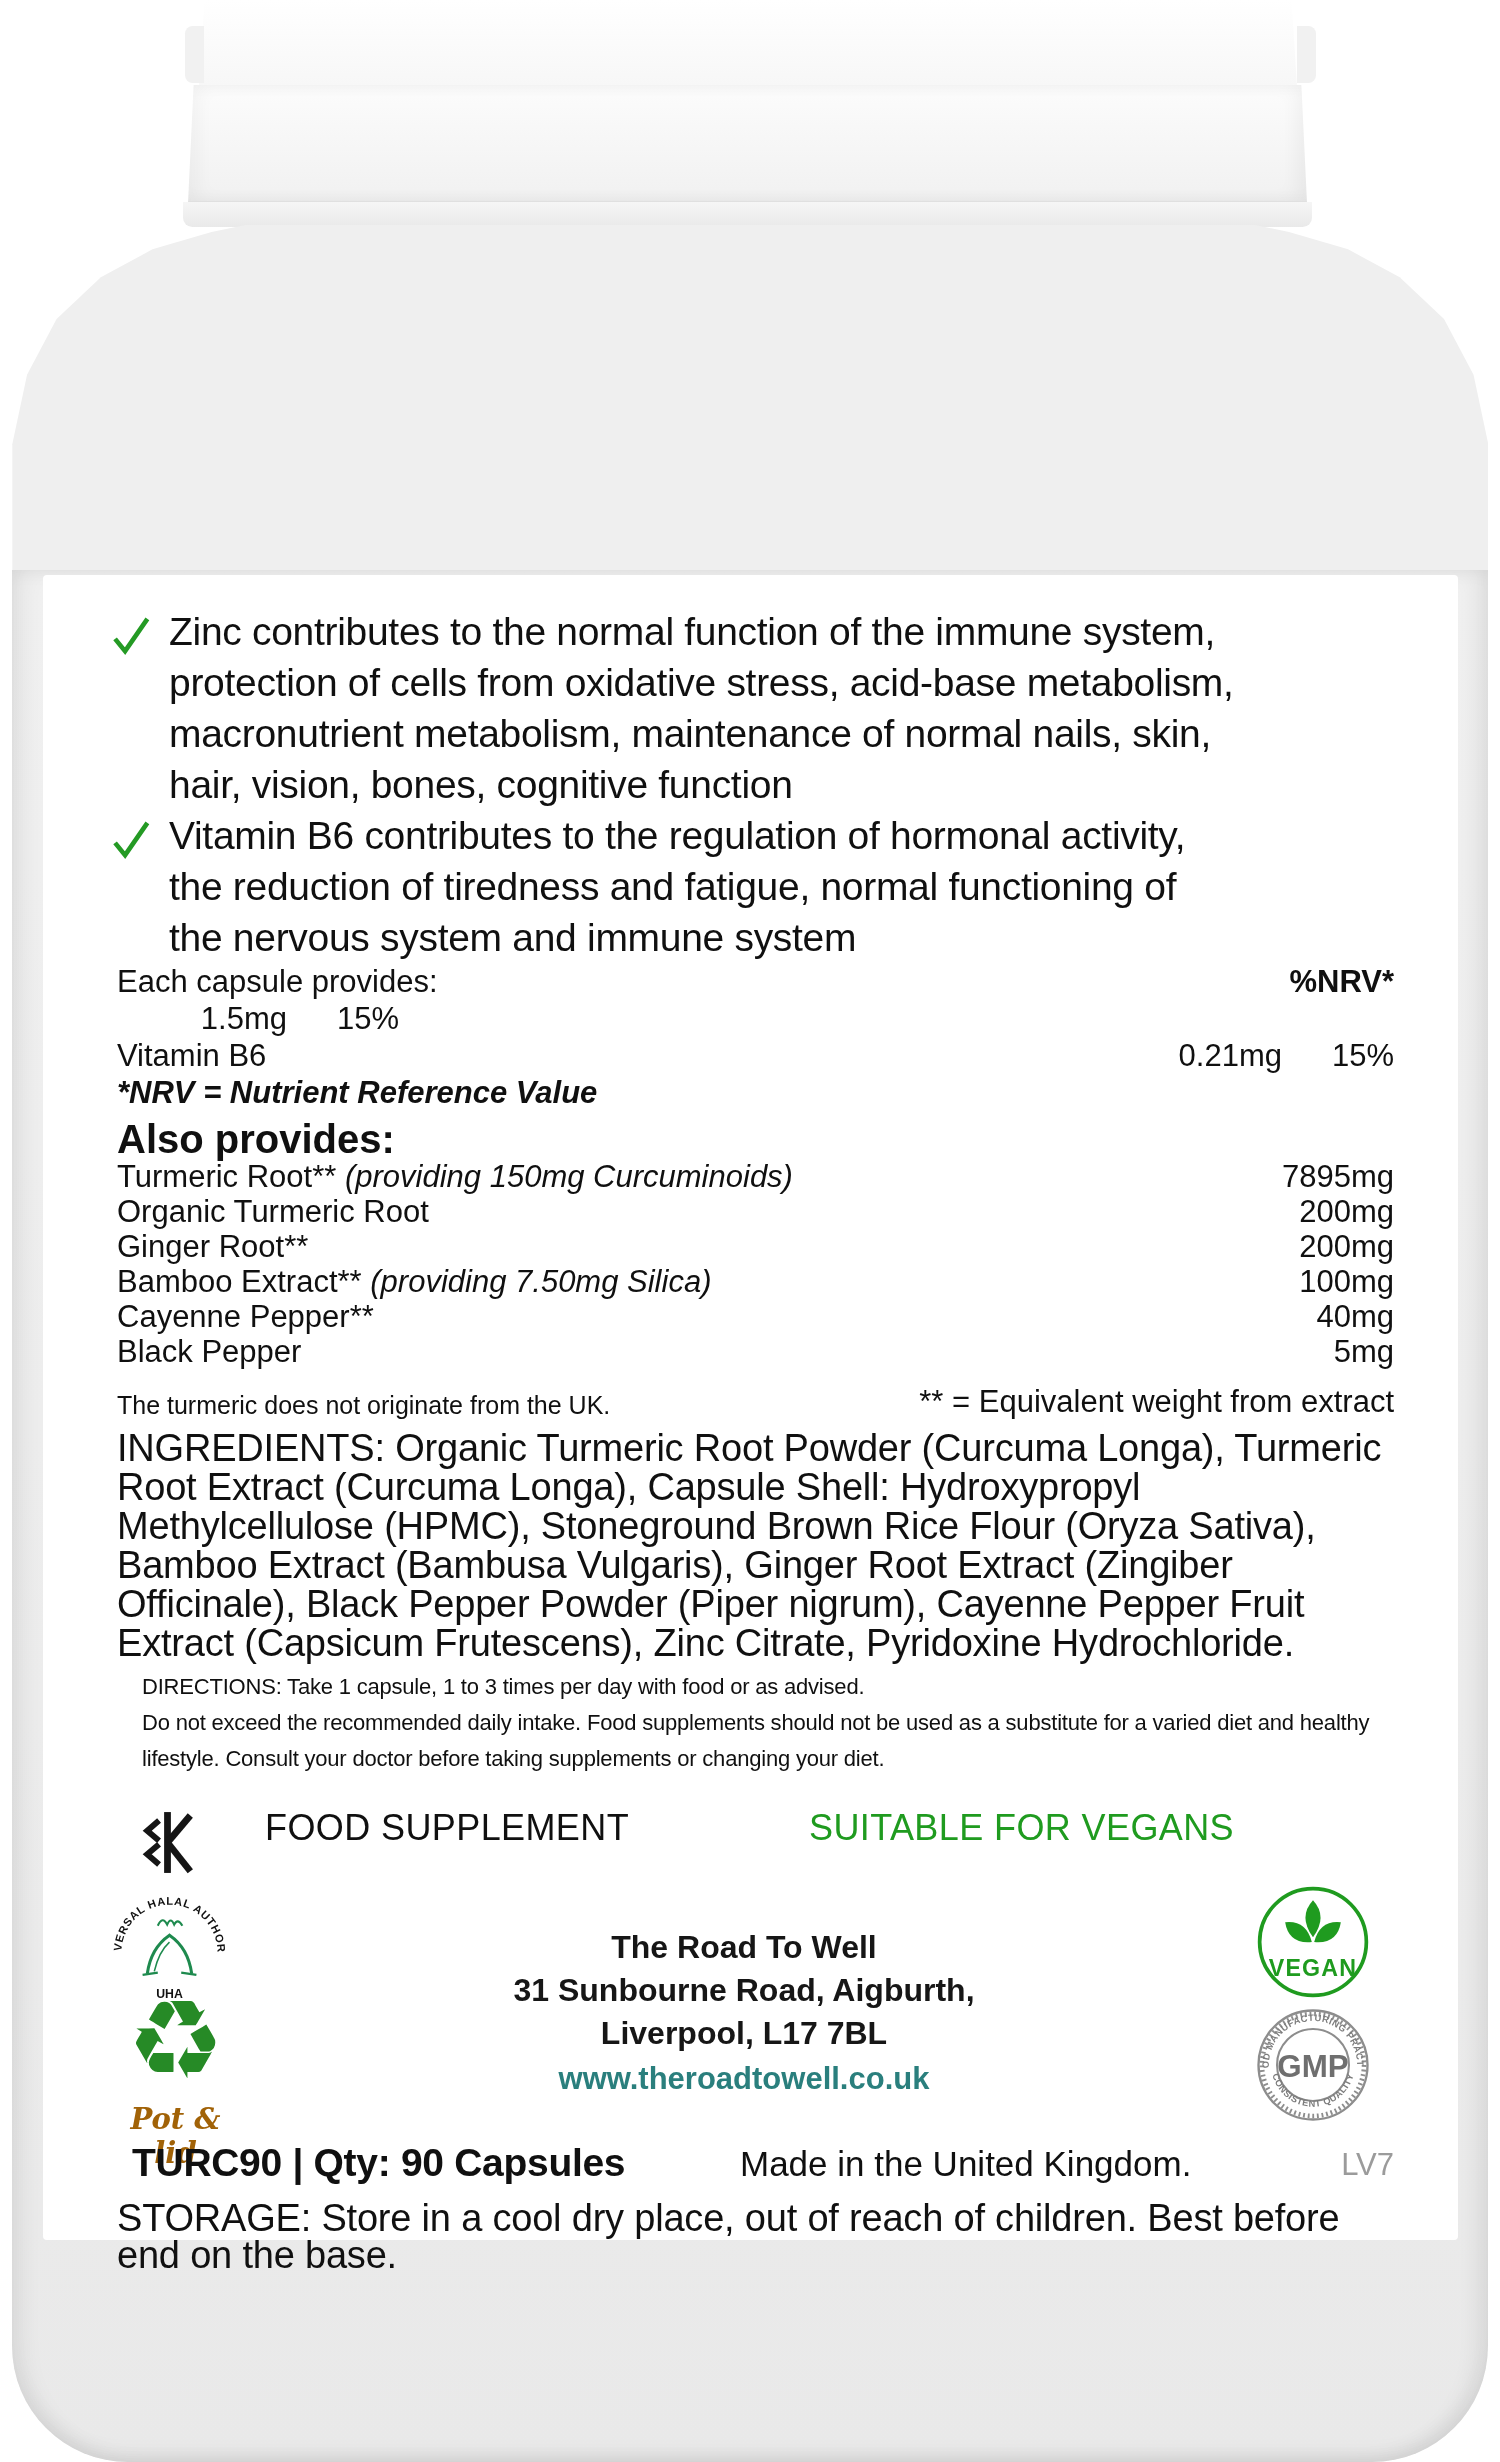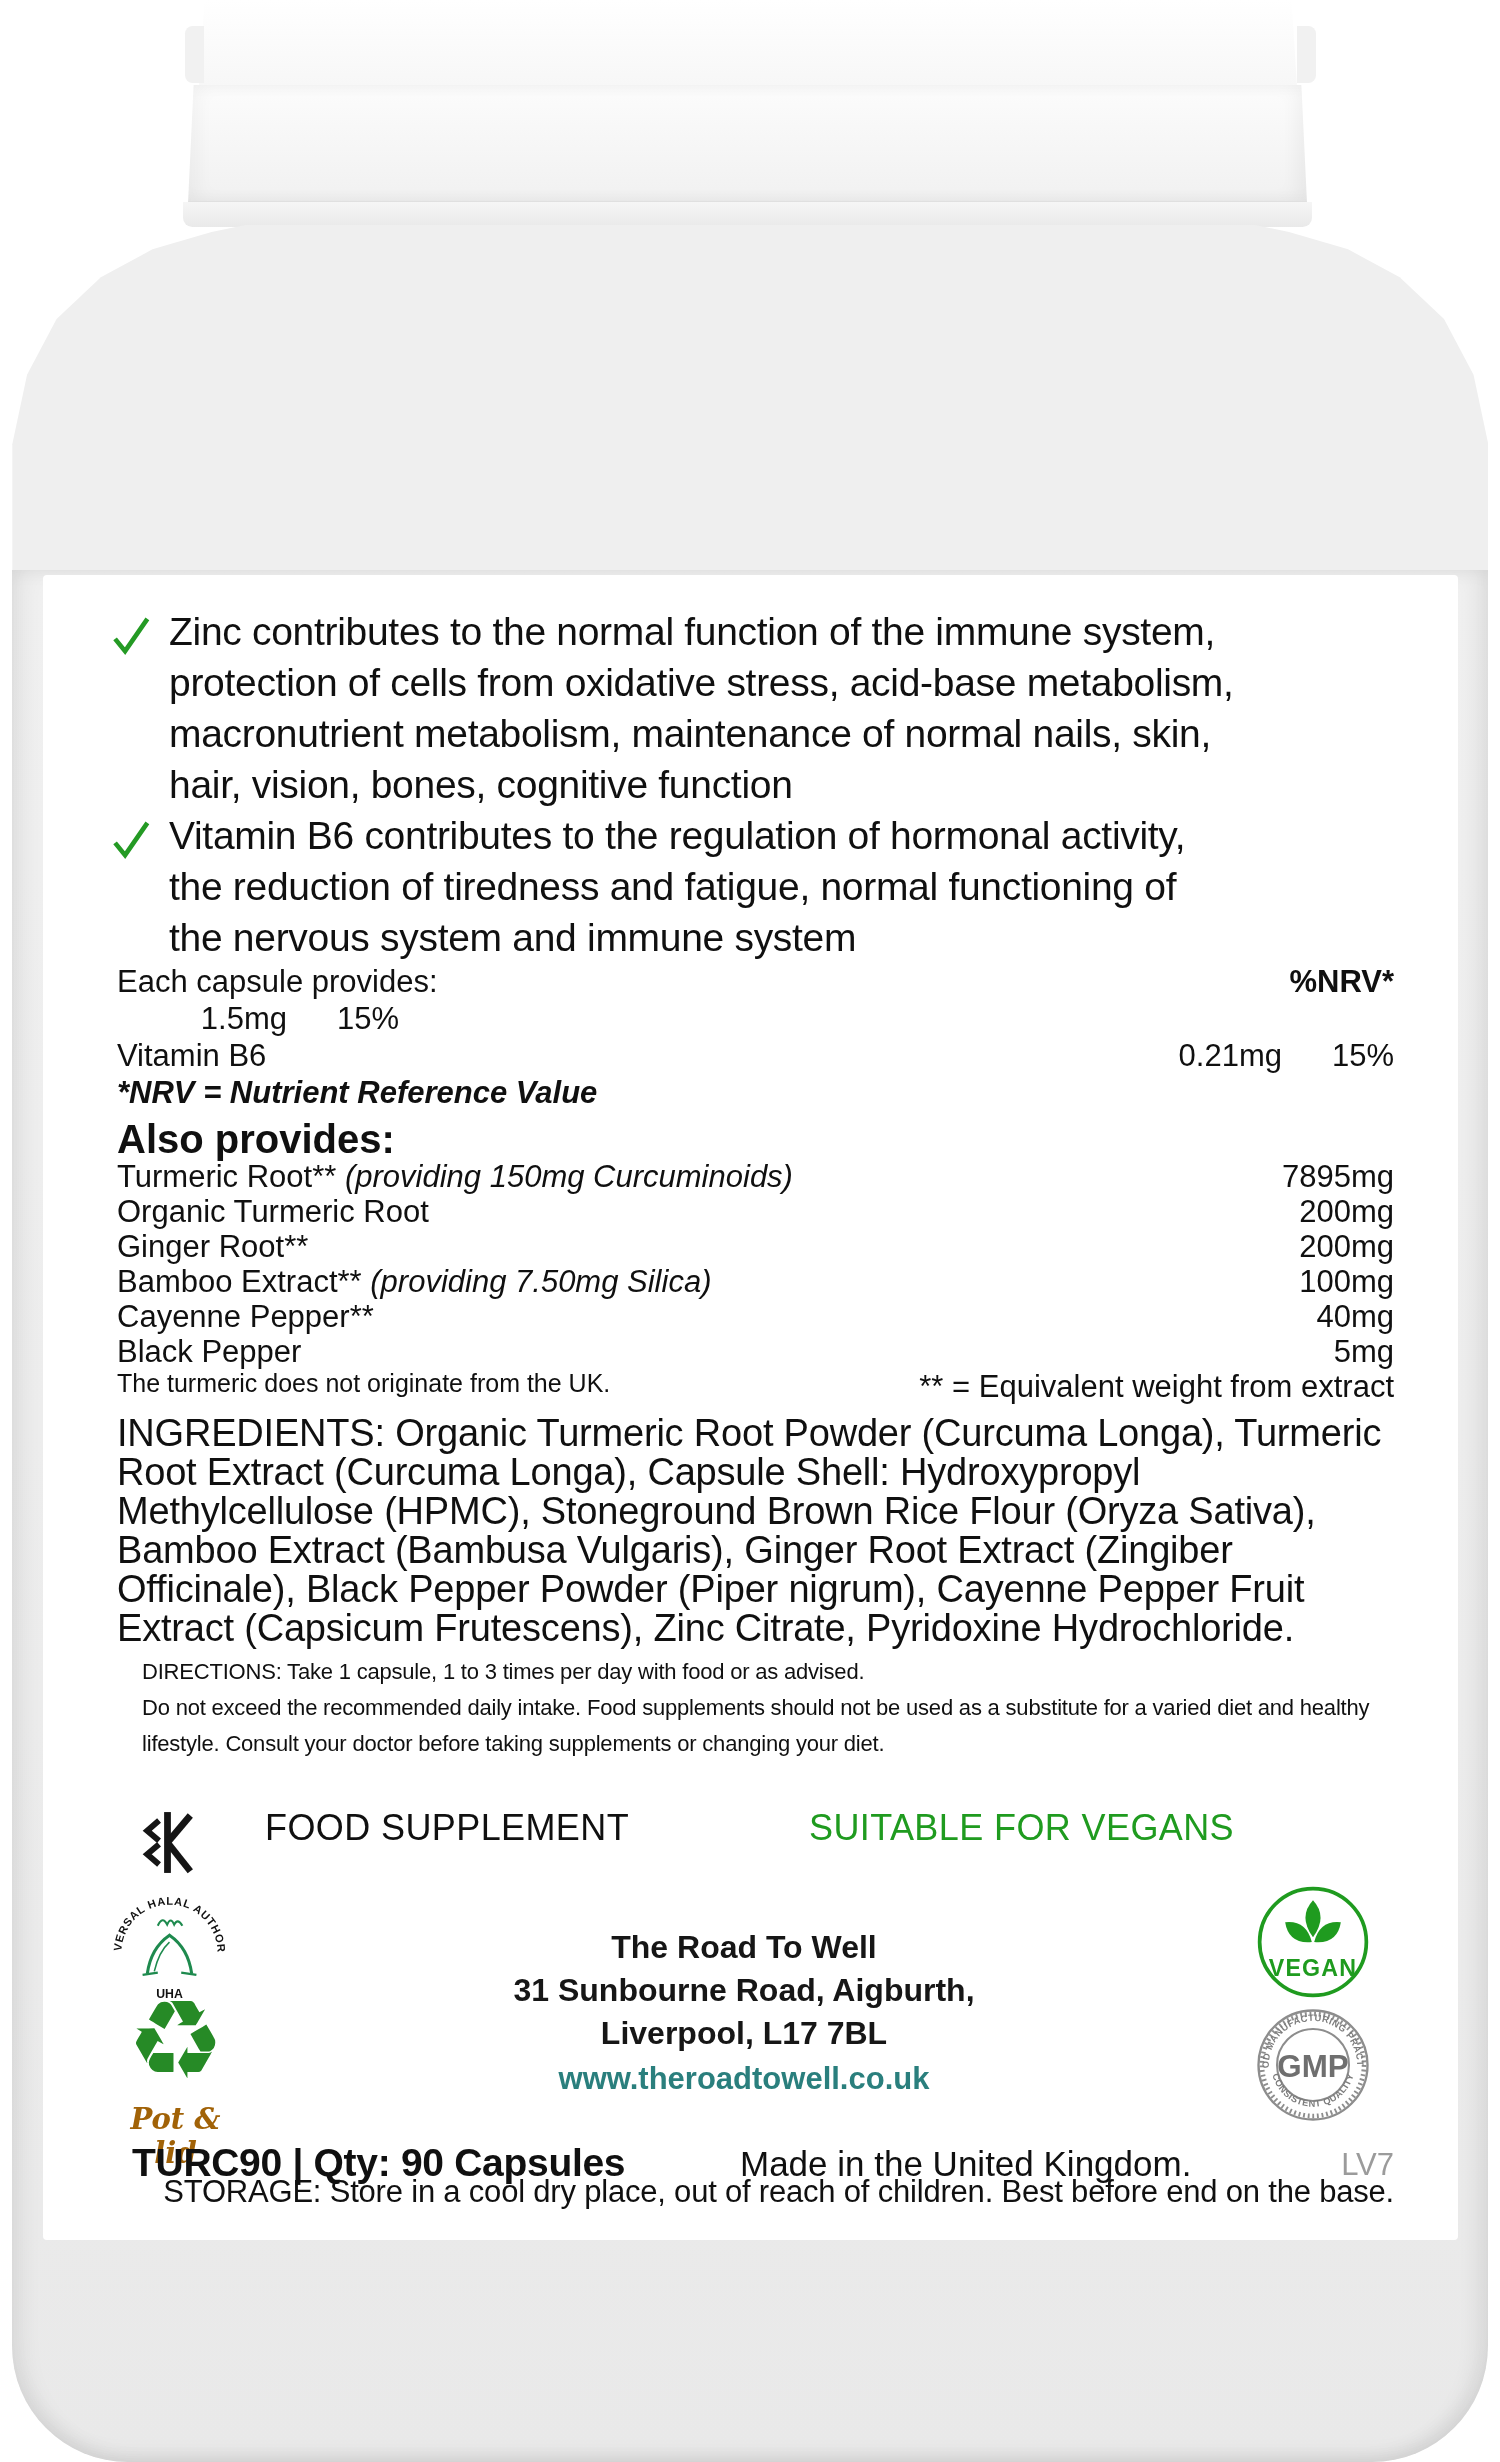--- a/index.html
+++ b/index.html
@@ -25,21 +25,21 @@
   .pi-row{display:flex;font-size:31px;line-height:37px;}
   .pi-row .nm{flex:1;}
   .pi-row .amt{width:170px;text-align:right;}
   .pi-row .nrv{width:112px;text-align:right;}
   .pi-row .hdr-right{font-weight:bold;}
   .footnote{font-size:31px;line-height:37px;font-weight:bold;font-style:italic;}
   .also-heading{font-size:40px;font-weight:bold;margin-top:7.7px;line-height:40px;}
   .ap-row{display:flex;font-size:31px;line-height:35px;}
   .ap-row .nm{flex:1;}
   .ap-row .amt{width:170px;text-align:right;}
-  .note-row{display:flex;margin-top:0;align-items:flex-start;}
+  .note-row{display:flex;margin-top:15px;align-items:flex-end;}
   .note-row .small{flex:1;font-size:25px;}
   .note-row .right{font-size:31px;}
   .ingredients{font-size:38px;line-height:39px;margin-top:9.3px;letter-spacing:-0.2px;}
   .directions{font-size:22px;line-height:36px;margin-top:6.2px;letter-spacing:-0.2px;margin-left:25px;}
   
   .band{position:absolute;left:0;top:1218px;width:1415px;height:447px;}
   .kosher{position:absolute;left:99px;top:14px;}
   .food-supp{position:absolute;left:222px;top:14px;font-size:36px;letter-spacing:0.4px;}
   .vegans-line{position:absolute;left:766px;top:14px;font-size:36px;color:#1f9b1f;letter-spacing:0.4px;}
   .halal{position:absolute;left:68px;top:94px;}
@@ -47,21 +47,21 @@
   .recycle-glyph{font-size:109px;line-height:100px;color:#268a26;}
   .potlid{font-family:"DejaVu Serif","Liberation Serif",serif;font-style:italic;font-weight:bold;font-size:29px;color:#a16207;margin-top:12px;}
   .address{position:absolute;left:362px;top:133px;width:678px;text-align:center;font-weight:bold;font-size:32px;line-height:43px;color:#161616;}
   .website{color:#2a7f7d;font-size:31px;margin-top:1.5px;}
   .vegan-badge{position:absolute;left:1212px;top:91px;}
   .gmp-badge{position:absolute;left:1212px;top:214px;}
   .footer-line{position:absolute;left:74px;top:348px;width:1277px;}
   .sku{position:absolute;left:15px;top:0;font-size:39px;font-weight:bold;letter-spacing:-0.3px;}
   .made-in{position:absolute;left:623px;top:3.1px;font-size:35px;}
   .lv{position:absolute;right:0;top:6.2px;font-size:31px;color:#9b9b9b;}
-  .storage{position:absolute;left:74px;top:380px;width:1277px;font-size:31px;line-height:37px;letter-spacing:-0.2px;text-align:right;}
+  .storage{position:absolute;left:74px;top:407px;width:1277px;font-size:38px;line-height:37px;letter-spacing:-0.2px;}
 </style>
 </head>
 <body>
 
 <div class="stage">
 
   <div class="cap-top"></div>
   <div class="cap-notch left"></div>
   <div class="cap-notch right"></div>
   <div class="cap-mid"></div>

